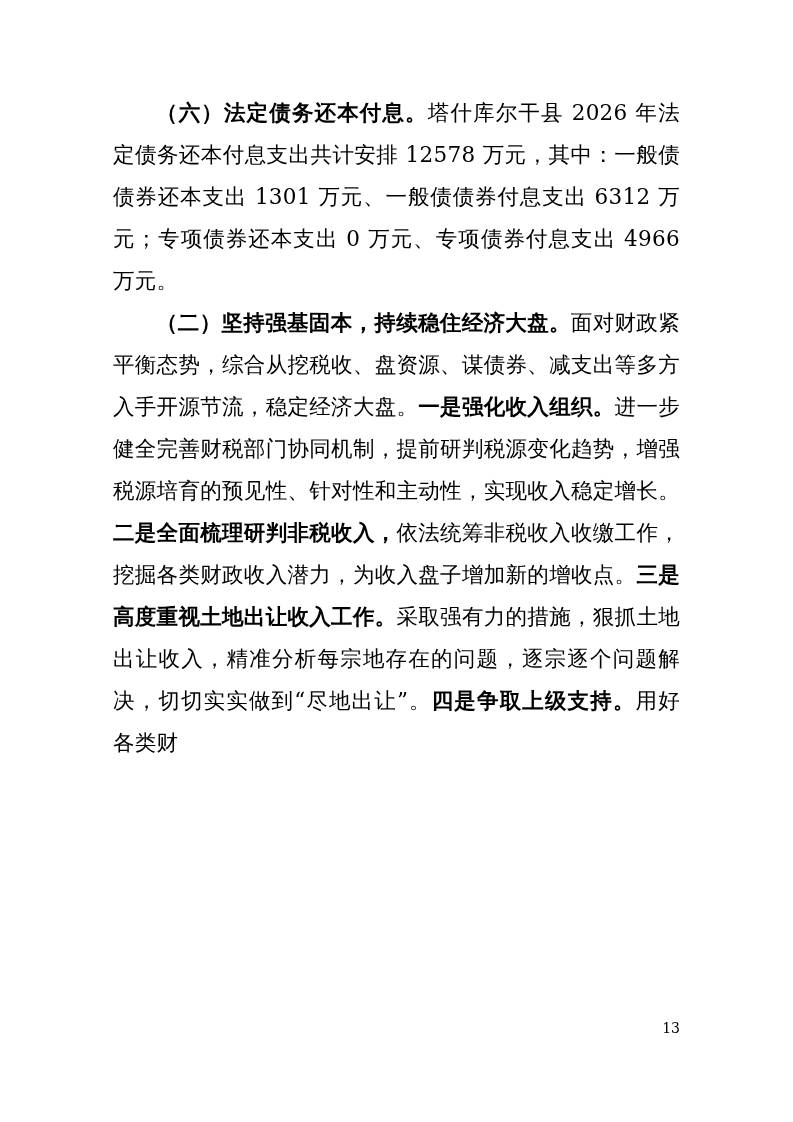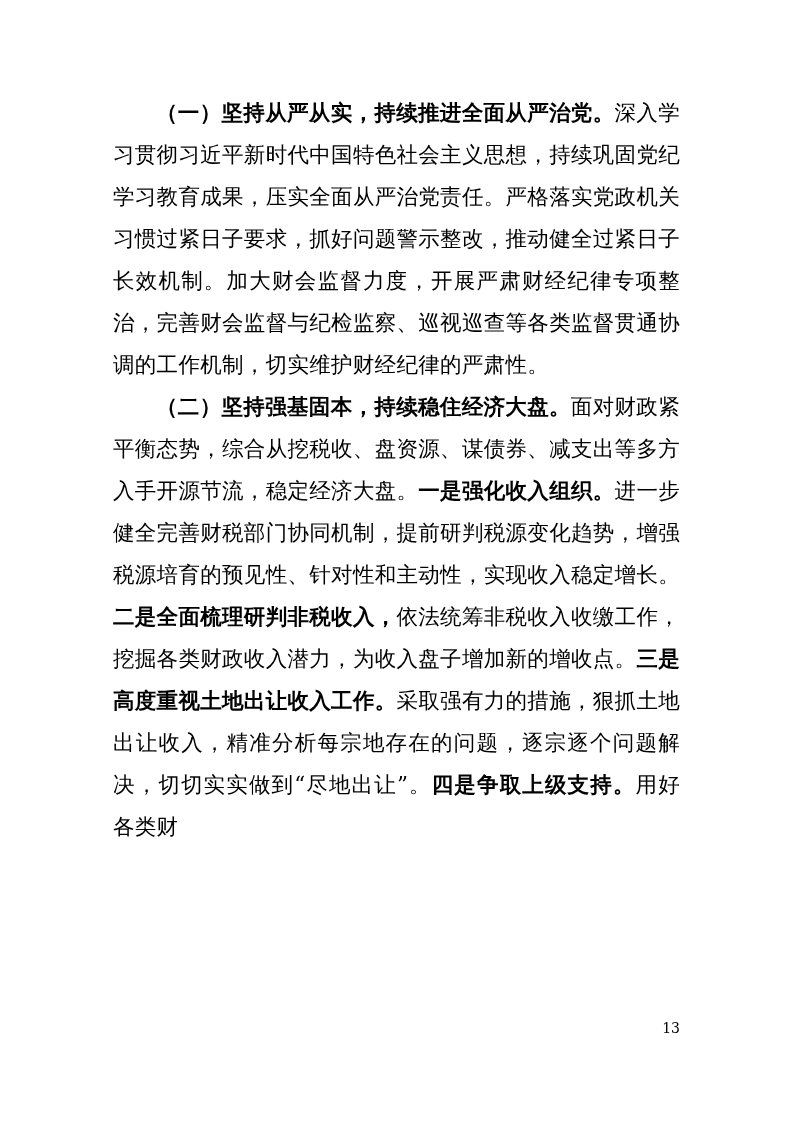--- a/index.html
+++ b/index.html
@@ -50,17 +50,17 @@
     top: 1020px;
     font-size: 14px;
     font-family: "DejaVu Serif", "Liberation Serif", serif;
   }
 </style>
 </head>
 <body>
 
 <div class="page">
   <div class="content">
-    <p class="para indent" id="p3"><span class="bold">（一）坚持从严从实，持续推进全面从严治党。</span><span>深入学习贯彻习近平新时代中国特色社会主义思想，持续巩固党纪学习教育成果，压实全面从严治党责任。严格落实党政机关习惯过紧日子要求，抓好问题警示整改，推动健全过紧日子长效机制。加大财会监督力度，开展严肃财经纪律专项整治，完善财会监督与纪检监察、巡视巡查等各类监督贯通协调的工作机制，切实维护财经纪律的严肃性。</span></p>
+    <p class="para indent" id="p1"><span class="bold">（六）法定债务还本付息。</span><span>塔什库尔干县 2026 年法定债务还本付息支出共计安排 12578 万元，其中：一般债债券还本支出 1301 万元、一般债债券付息支出 6312 万元；专项债券还本支出 0 万元、专项债券付息支出 4966 万元。</span></p>
     <p class="para indent" id="p4"><span class="bold">（二）坚持强基固本，持续稳住经济大盘。</span><span>面对财政紧平衡态势，综合从挖税收、盘资源、谋债券、减支出等多方入手开源节流，稳定经济大盘。</span><span class="bold">一是强化收入组织。</span><span>进一步健全完善财税部门协同机制，提前研判税源变化趋势，增强税源培育的预见性、针对性和主动性，实现收入稳定增长。</span><span class="bold">二是全面梳理研判非税收入，</span><span>依法统筹非税收入收缴工作，挖掘各类财政收入潜力，为收入盘子增加新的增收点。</span><span class="bold">三是高度重视土地出让收入工作。</span><span>采取强有力的措施，狠抓土地出让收入，精准分析每宗地存在的问题，逐宗逐个问题解决，切切实实做到“尽地出让”。</span><span class="bold">四是争取上级支持。</span><span>用好各类财</span></p>
   </div>
   <div class="pagenum">13</div>
 </div>
 
 </body></html>

